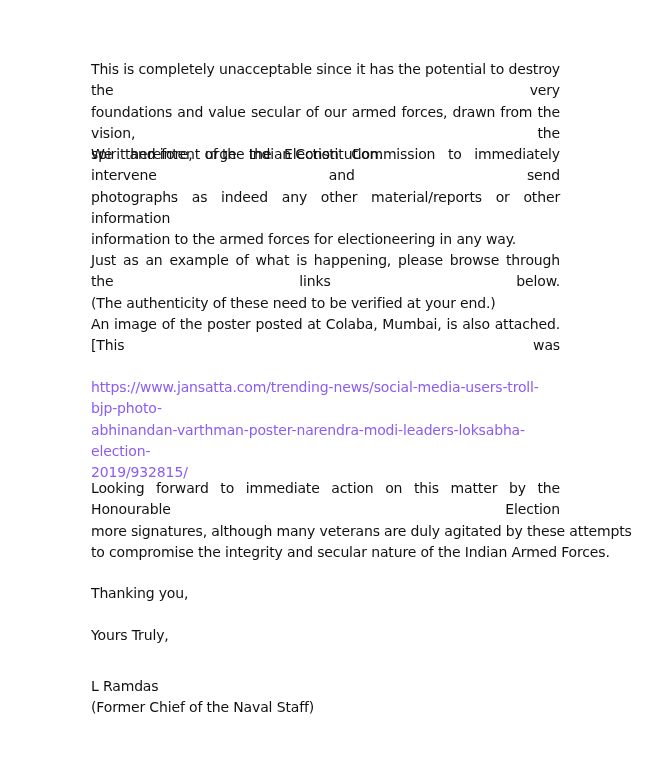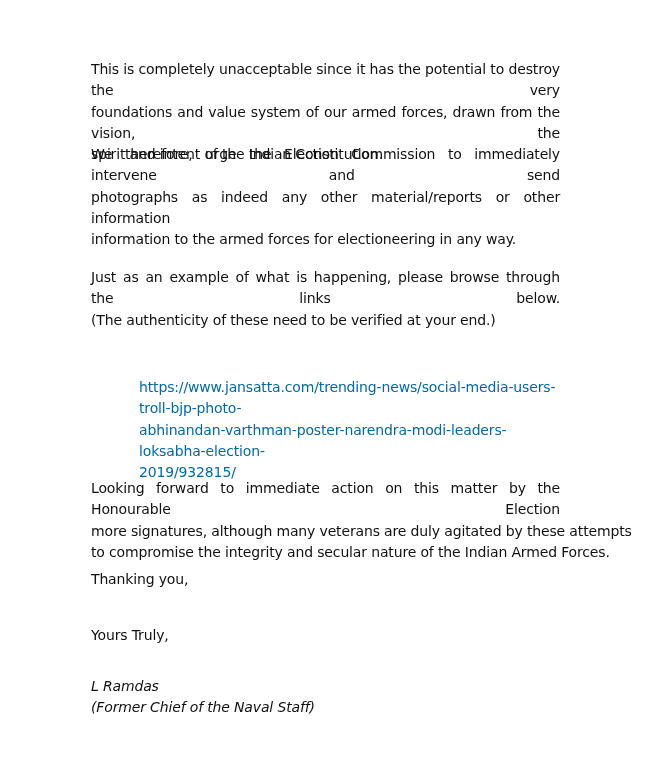--- a/index.html
+++ b/index.html
@@ -31,67 +31,67 @@
     .line {
       display: block;
       white-space: nowrap;
     }
     .line.just {
       text-align: justify;
       text-align-last: justify;
       white-space: normal;
     }
     .link {
-      color: #0369a1;
+      color: #8b5cf6;
       text-decoration: none;
       display: block;
-      margin-left: 48px;
     }
     .abs { position: absolute; left: 0; width: 469px; }
   </style>
 </head>
 <body>
 
 <div class="page">
 
   <p class="para abs" style="top:0px;">
     <span class="line just">This is completely unacceptable since it has the potential to destroy the very</span>
-    <span class="line just">foundations and value system of our armed forces, drawn from the vision, the</span>
+    <span class="line just">foundations and value secular of our armed forces, drawn from the vision, the</span>
     <span class="line">spirit and intent of the Indian  Constitution.</span>
   </p>
 
   <p class="para abs" style="top:85px;">
     <span class="line just">We therefore, urge the Election Commission to immediately intervene and send</span>
     <span class="line just">photographs as indeed any other material/reports or other information</span>
     <span class="line">information  to the armed forces for electioneering in any way.</span>
   </p>
 
-  <p class="para abs" style="top:191px;margin-top:17px;">
+  <p class="para abs" style="top:191px;">
     <span class="line just">Just as an example of what is happening, please browse through the links below.</span>
     <span class="line">(The authenticity of these need to be verified at your end.)</span>
+    <span class="line just">An image of the poster posted at Colaba, Mumbai, is also attached. [This was</span>
   </p>
 
   <div class="para abs" style="top:318px;">
     <a class="link" href="#">https://www.jansatta.com/trending-news/social-media-users-troll-bjp-photo-</a>
     <a class="link" href="#">abhinandan-varthman-poster-narendra-modi-leaders-loksabha-election-</a>
     <a class="link" href="#">2019/932815/</a>
   </div>
 
   <p class="para abs" style="top:419px;">
     <span class="line just">Looking forward to immediate action on this matter by the Honourable Election</span>
     <span class="line">more signatures, although many veterans are duly agitated by these attempts</span>
     <span class="line">to compromise the integrity and secular nature of the Indian  Armed Forces.</span>
   </p>
 
-  <p class="para abs" style="top:510px;">
+  <p class="para abs" style="top:524px;">
     <span class="line">Thanking you,</span>
   </p>
 
   <p class="para abs" style="top:566px;">
     <span class="line">Yours Truly,</span>
   </p>
 
-  <p class="para abs" style="top:617px;font-style:italic;">
+  <p class="para abs" style="top:617px;">
     <span class="line">L Ramdas</span>
     <span class="line">(Former Chief of the Naval Staff)</span>
   </p>
 
 </div>
 
 </body></html>

